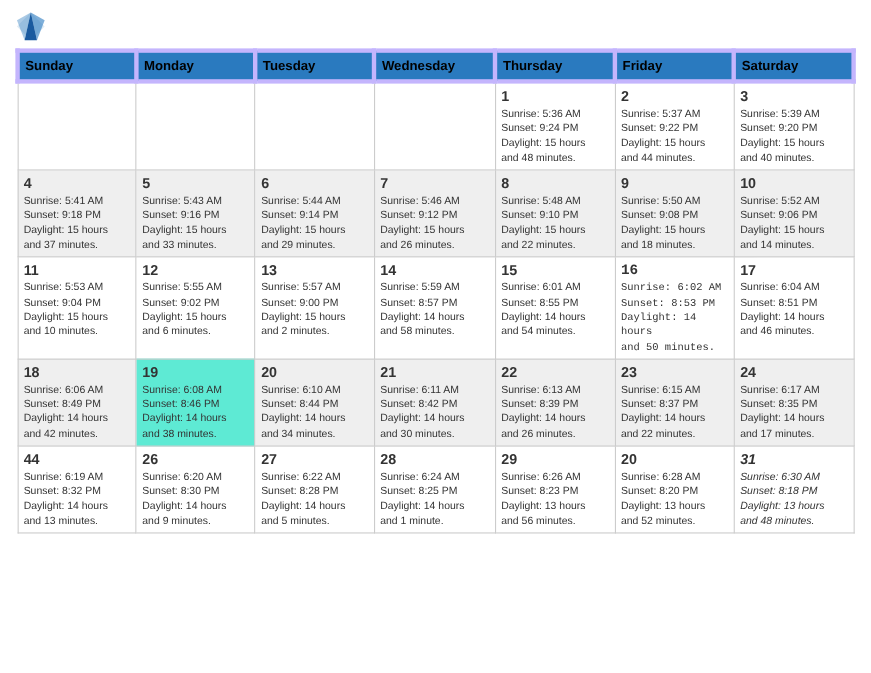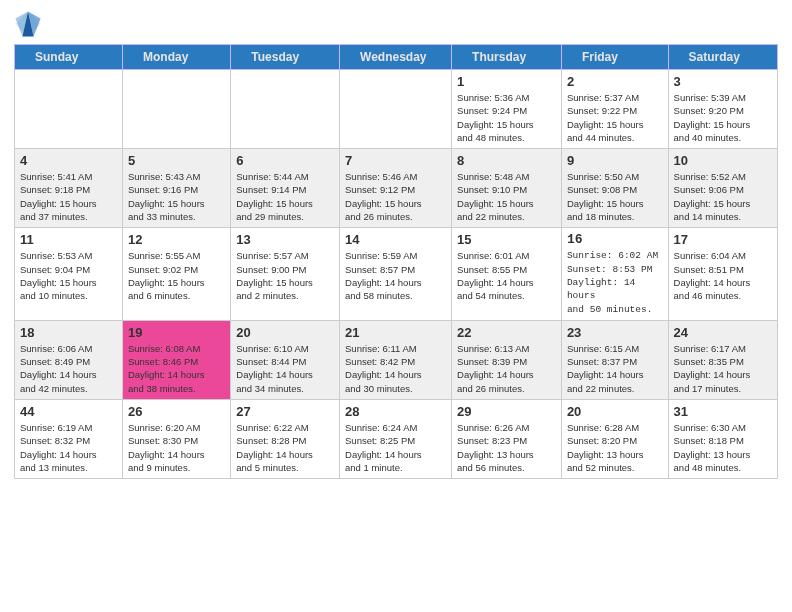--- a/index.html
+++ b/index.html
@@ -57,26 +57,26 @@
       font-size: 14px;
       color: #555;
     }
     .calendar-table {
       width: 100%;
       border-collapse: collapse;
       font-size: 10px;
     }
     .calendar-table th {
       background-color: #2a7abf;
-      color: #e5e5e5;
+      color: #000000;
       text-align: left;
-      padding: 5px 20px;
+      padding: 5px 5px;
       font-size: 12px;
       font-weight: bold;
-      border: 1px solid #c4b5fd;
+      border: 4px solid #c4b5fd;
     }
     .calendar-table td {
       border: 1px solid #ccc;
       vertical-align: top;
       padding: 4px 5px;
       width: 113px;
       min-height: 70px;
       background: #fff;
     }
     .calendar-table tr:nth-child(even) td {
@@ -216,21 +216,21 @@
           <td style="background: rgb(255, 255, 255); border-radius: 22px;">
             <span class="day-num">17</span>
             <div class="day-info">Sunrise: 6:04 AM<br>Sunset: 8:51 PM<br>Daylight: 14 hours<br>and 46 minutes.</div>
           </td>
         </tr>
         <tr class="row-even">
           <td style="background: rgb(239, 239, 239);">
             <span class="day-num">18</span>
             <div class="day-info">Sunrise: 6:06 AM<br>Sunset: 8:49 PM<br>Daylight: 14 hours<br>and 42 minutes.</div>
           </td>
-          <td style="background: #ec4899;">
+          <td style="background: #5eead4;">
             <span class="day-num">19</span>
             <div class="day-info">Sunrise: 6:08 AM<br>Sunset: 8:46 PM<br>Daylight: 14 hours<br>and 38 minutes.</div>
           </td>
           <td style="background: rgb(239, 239, 239);">
             <span class="day-num">20</span>
             <div class="day-info">Sunrise: 6:10 AM<br>Sunset: 8:44 PM<br>Daylight: 14 hours<br>and 34 minutes.</div>
           </td>
           <td style="background: rgb(239, 239, 239);">
             <span class="day-num">21</span>
             <div class="day-info">Sunrise: 6:11 AM<br>Sunset: 8:42 PM<br>Daylight: 14 hours<br>and 30 minutes.</div>
@@ -266,20 +266,20 @@
             <div class="day-info">Sunrise: 6:24 AM<br>Sunset: 8:25 PM<br>Daylight: 14 hours<br>and 1 minute.</div>
           </td>
           <td style="background: rgb(255, 255, 255);">
             <span class="day-num">29</span>
             <div class="day-info">Sunrise: 6:26 AM<br>Sunset: 8:23 PM<br>Daylight: 13 hours<br>and 56 minutes.</div>
           </td>
           <td style="background: rgb(255, 255, 255);">
             <span class="day-num">20</span>
             <div class="day-info">Sunrise: 6:28 AM<br>Sunset: 8:20 PM<br>Daylight: 13 hours<br>and 52 minutes.</div>
           </td>
-          <td style="background: rgb(255, 255, 255);">
+          <td style="background: rgb(255, 255, 255); font-style: italic;">
             <span class="day-num">31</span>
             <div class="day-info">Sunrise: 6:30 AM<br>Sunset: 8:18 PM<br>Daylight: 13 hours<br>and 48 minutes.</div>
           </td>
         </tr>
       </tbody>
   </table>
 </div>
 
 </body></html>

